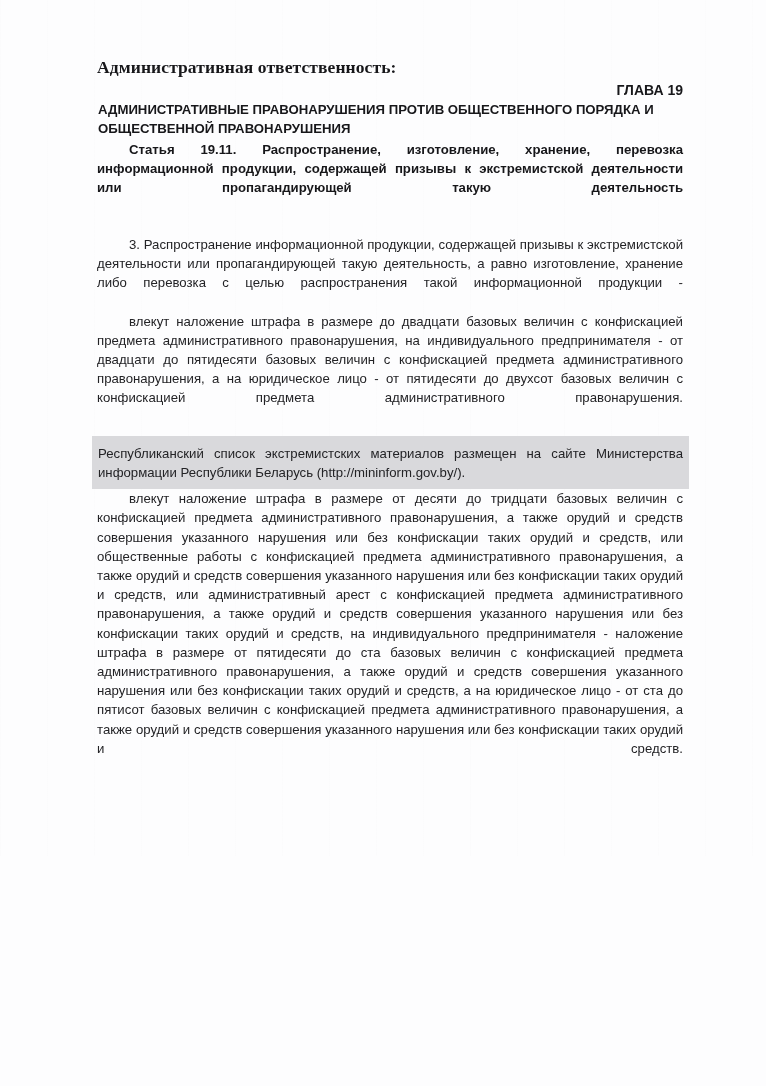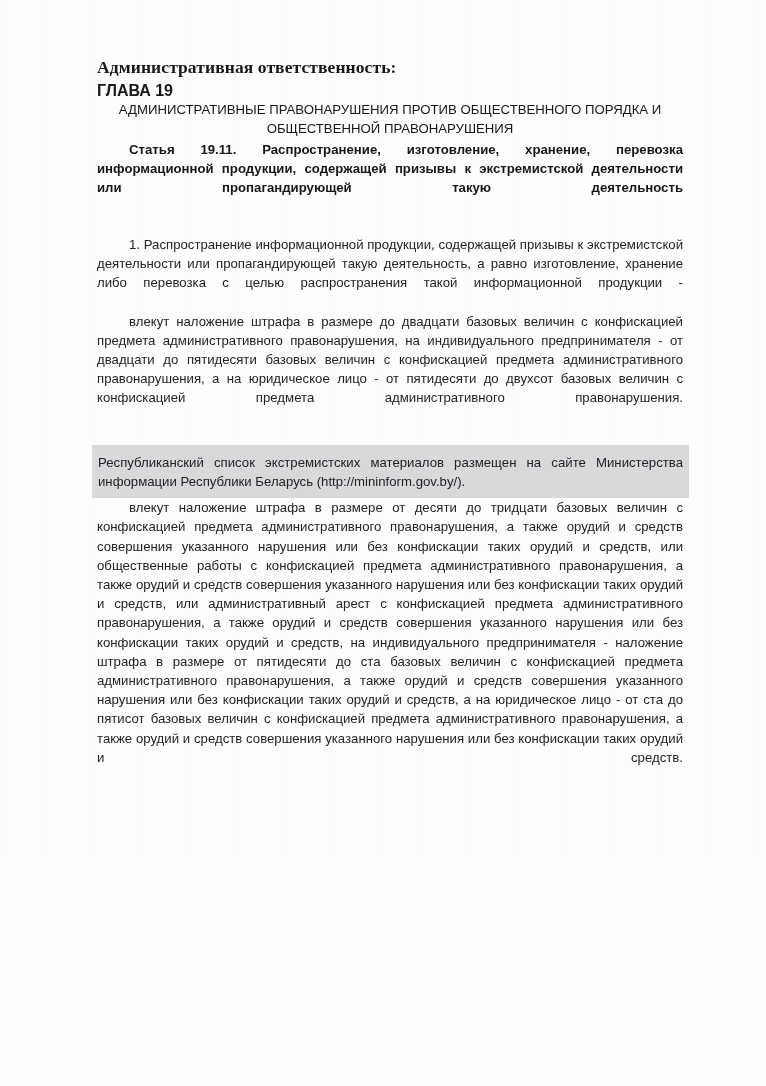--- a/index.html
+++ b/index.html
@@ -54,32 +54,32 @@
     font-size: 17.5px;
     line-height: 22px;
     letter-spacing: .1px;
     text-align: left;
     margin-left: 0px;
     color: #17171a;
   }
   .heading-chapter {
     font-family: "Liberation Sans", sans-serif;
     font-weight: bold;
-    font-size: 16px;
+    font-size: 14px;
     line-height: 19px;
-    text-align: left;
+    text-align: right;
     color: #17171a;
     margin-top: 3px;
   }
   .heading-chapter-title {
     font-family: "Liberation Sans", sans-serif;
-    font-weight: normal;
+    font-weight: bold;
     font-size: 13.2px;
     line-height: 19px;
-    text-align: center;
+    text-align: left;
     color: #17171a;
     padding: 0 1px;
   }
 
   .article-title {
     font-weight: bold;
     font-size: 13.2px;
     line-height: 19.2px;
     text-align: justify;
     text-justify: inter-word;
@@ -93,21 +93,21 @@
     text-align: justify;
     text-justify: inter-word;
     margin: 0;
     color: #232326;
   }
   p.indent { text-indent: 32px; }
   p.gap-top { margin-top: 18px; }
 
   .note-box {
     position: relative;
-    margin-top: 18px;
+    margin-top: 9px;
     margin-left: -5px;
     width: 597px;
     background: #d9d9dc;
     padding: 8px 6px 7px 6px;
     box-sizing: border-box;
   }
   .note-box p {
     font-size: 13.2px;
     line-height: 19.2px;
     text-align: justify;
@@ -137,21 +137,21 @@
 
     <div class="doc-heading">
       <div class="heading-main">Административная ответственность:</div>
       <div class="heading-chapter">ГЛАВА 19</div>
       <div class="heading-chapter-title">АДМИНИСТРАТИВНЫЕ ПРАВОНАРУШЕНИЯ ПРОТИВ ОБЩЕСТВЕННОГО ПОРЯДКА И</div>
       <div class="heading-chapter-title">ОБЩЕСТВЕННОЙ ПРАВОНАРУШЕНИЯ</div>
     </div>
 
     <div class="article-title">Статья 19.11. Распространение, изготовление, хранение, перевозка информационной продукции, содержащей призывы к экстремистской деятельности или пропагандирующей такую деятельность</div>
 
-    <p class="body-par indent gap-top">1. Распространение информационной продукции, содержащей призывы к экстремистской деятельности или пропагандирующей такую деятельность, а равно изготовление, хранение либо перевозка с целью распространения такой информационной продукции -</p>
+    <p class="body-par indent gap-top">3. Распространение информационной продукции, содержащей призывы к экстремистской деятельности или пропагандирующей такую деятельность, а равно изготовление, хранение либо перевозка с целью распространения такой информационной продукции -</p>
 
     <p class="body-par indent">влекут наложение штрафа в размере до двадцати базовых величин с конфискацией предмета административного правонарушения, на индивидуального предпринимателя - от двадцати до пятидесяти базовых величин с конфискацией предмета административного правонарушения, а на юридическое лицо - от пятидесяти до двухсот базовых величин с конфискацией предмета административного правонарушения.</p>
 
     <div class="note-box">
       <p>Республиканский список экстремистских материалов размещен на сайте Министерства информации Республики Беларусь (http://mininform.gov.by/).</p>
     </div>
 
 
     <p class="body-par indent">влекут наложение штрафа в размере от десяти до тридцати базовых величин с конфискацией предмета административного правонарушения, а также орудий и средств совершения указанного нарушения или без конфискации таких орудий и средств, или общественные работы с конфискацией предмета административного правонарушения, а также орудий и средств совершения указанного нарушения или без конфискации таких орудий и средств, или административный арест с конфискацией предмета административного правонарушения, а также орудий и средств совершения указанного нарушения или без конфискации таких орудий и средств, на индивидуального предпринимателя - наложение штрафа в размере от пятидесяти до ста базовых величин с конфискацией предмета административного правонарушения, а также орудий и средств совершения указанного нарушения или без конфискации таких орудий и средств, а на юридическое лицо - от ста до пятисот базовых величин с конфискацией предмета административного правонарушения, а также орудий и средств совершения указанного нарушения или без конфискации таких орудий и средств.</p>
 

